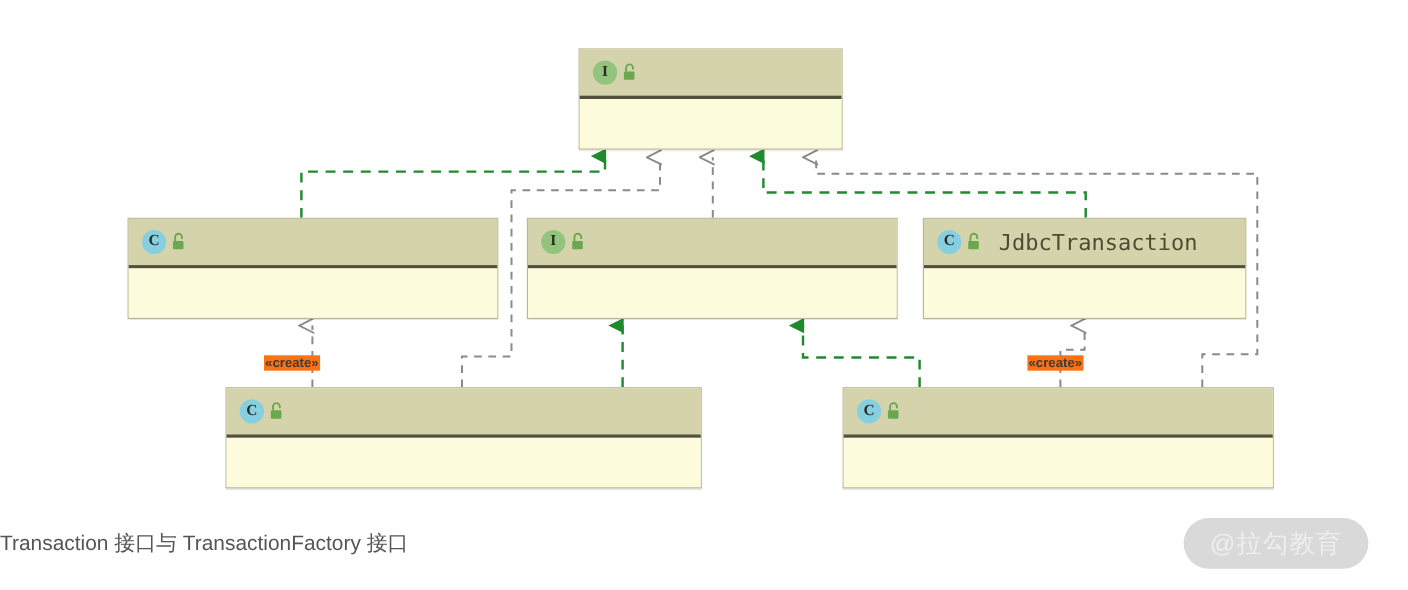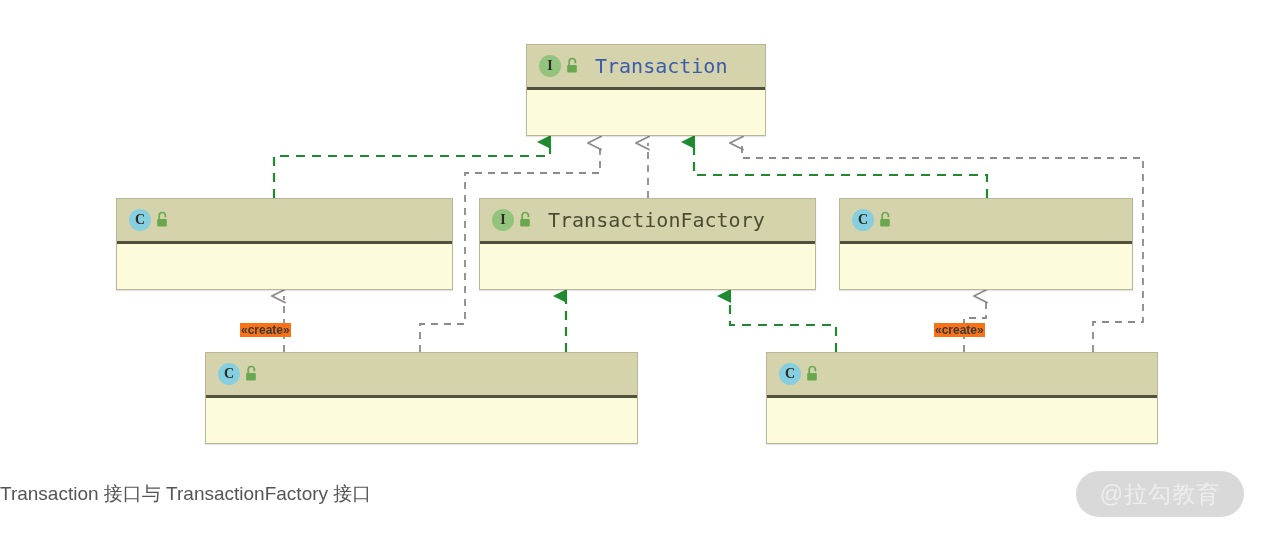--- a/index.html
+++ b/index.html
@@ -159,52 +159,51 @@
     </div>
 
   <div id="nodes">
       <div class="uml-box" style="left: 526px; top: 44px; width: 240px; height: 92px;">
         <div class="uml-header">
           <span class="stereo-icon iface">I</span>
           <span class="lock-icon"><svg viewBox="0 0 16 18" width="16" height="18">
               <path d="M4.2,8 L4.2,4.6 A3.1,3.1 0 0 1 10.4,4.6 L10.4,6.2" fill="none" stroke="#6aa84f" stroke-width="1.7"></path>
               <rect x="2.2" y="8" width="9.6" height="7.6" rx="1" fill="#6aa84f"></rect>
             </svg></span>
-          <span class="uml-name blue">Transaction</span>
         </div>
         <div class="uml-body" style="height: 44px;"></div>
       </div>
       <div class="uml-box" style="left: 116px; top: 198px; width: 337px; height: 92px;">
         <div class="uml-header">
           <span class="stereo-icon cls">C</span>
           <span class="lock-icon"><svg viewBox="0 0 16 18" width="16" height="18">
               <path d="M4.2,8 L4.2,4.6 A3.1,3.1 0 0 1 10.4,4.6 L10.4,6.2" fill="none" stroke="#6aa84f" stroke-width="1.7"></path>
               <rect x="2.2" y="8" width="9.6" height="7.6" rx="1" fill="#6aa84f"></rect>
             </svg></span>
         </div>
         <div class="uml-body" style="height: 44px;"></div>
       </div>
       <div class="uml-box" style="left: 479px; top: 198px; width: 337px; height: 92px;">
         <div class="uml-header">
           <span class="stereo-icon iface">I</span>
           <span class="lock-icon"><svg viewBox="0 0 16 18" width="16" height="18">
               <path d="M4.2,8 L4.2,4.6 A3.1,3.1 0 0 1 10.4,4.6 L10.4,6.2" fill="none" stroke="#6aa84f" stroke-width="1.7"></path>
               <rect x="2.2" y="8" width="9.6" height="7.6" rx="1" fill="#6aa84f"></rect>
             </svg></span>
-          <span class="uml-name">TransactionFactory</span>
         </div>
         <div class="uml-body" style="height: 44px;"></div>
       </div>
       <div class="uml-box" style="left: 839px; top: 198px; width: 294px; height: 92px;">
         <div class="uml-header">
           <span class="stereo-icon cls">C</span>
           <span class="lock-icon"><svg viewBox="0 0 16 18" width="16" height="18">
               <path d="M4.2,8 L4.2,4.6 A3.1,3.1 0 0 1 10.4,4.6 L10.4,6.2" fill="none" stroke="#6aa84f" stroke-width="1.7"></path>
               <rect x="2.2" y="8" width="9.6" height="7.6" rx="1" fill="#6aa84f"></rect>
             </svg></span>
+          <span class="uml-name">JdbcTransaction</span>
         </div>
         <div class="uml-body" style="height: 44px;"></div>
       </div>
       <div class="uml-box" style="left: 205px; top: 352px; width: 433px; height: 92px;">
         <div class="uml-header">
           <span class="stereo-icon cls">C</span>
           <span class="lock-icon"><svg viewBox="0 0 16 18" width="16" height="18">
               <path d="M4.2,8 L4.2,4.6 A3.1,3.1 0 0 1 10.4,4.6 L10.4,6.2" fill="none" stroke="#6aa84f" stroke-width="1.7"></path>
               <rect x="2.2" y="8" width="9.6" height="7.6" rx="1" fill="#6aa84f"></rect>
             </svg></span>

